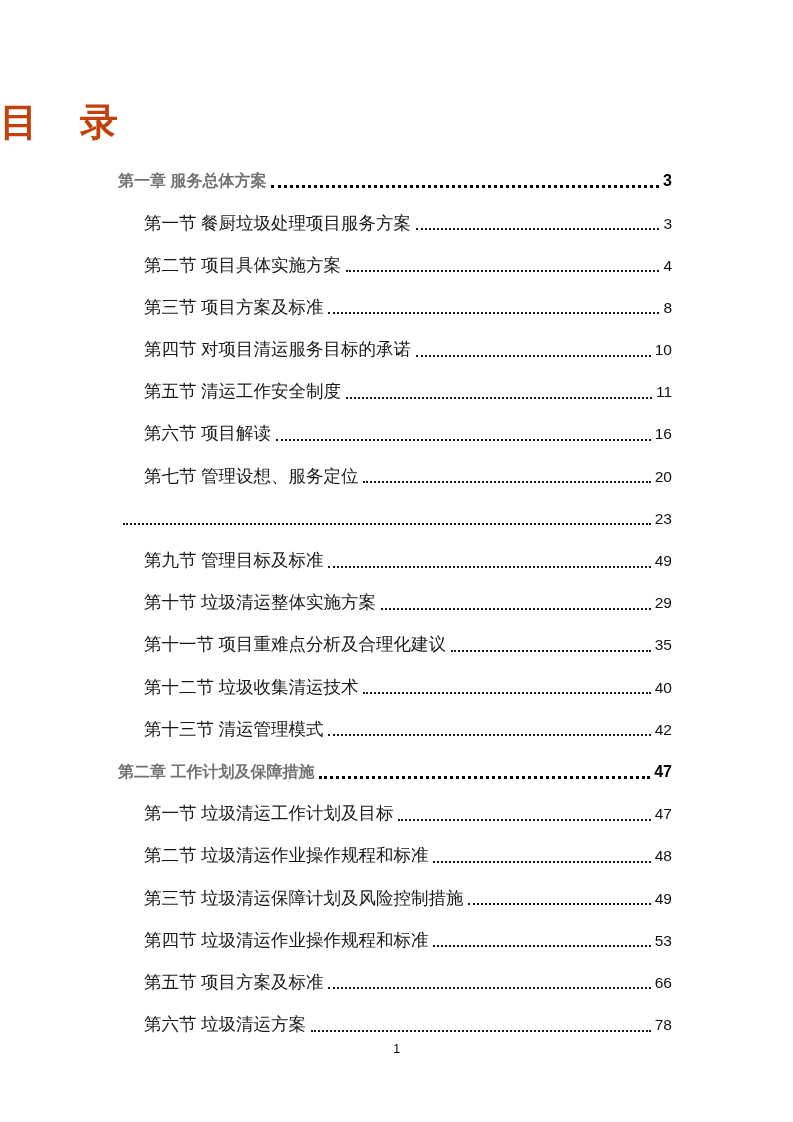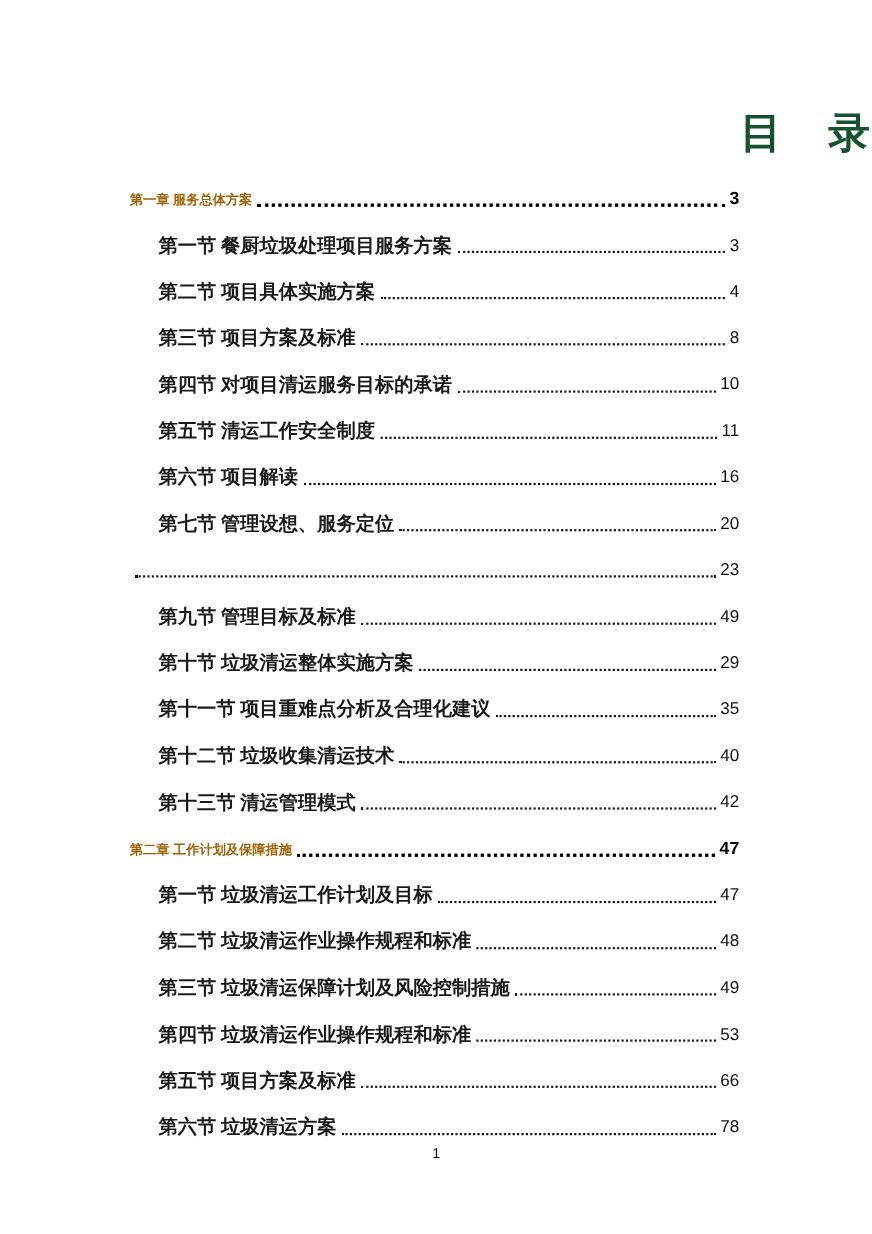--- a/index.html
+++ b/index.html
@@ -15,28 +15,27 @@
     overflow: hidden;
     font-family: "Liberation Serif", serif;
     color: #000000;
   }
   .doc-title {
     position: absolute;
     top: 100px;
     left: 0;
     right: 0;
     margin: 0;
-    text-align: right;
+    text-align: left;
     font-family: "Liberation Serif", "DejaVu Serif", serif;
     font-size: 38px;
     font-weight: 700;
     line-height: 1.2;
     letter-spacing: 2px;
-    color: #14532d;
-    padding-left: 36px;
+    color: #c2410c;
   }
   .toc {
     position: absolute;
     top: 160px;
     left: 118px;
     right: 121px;
   }
   .toc-row {
     display: flex;
     align-items: center;
@@ -44,29 +43,29 @@
     cursor: default;
   }
   .toc-row .label {
     white-space: nowrap;
     line-height: 1;
   }
   .toc-row.section .label {
     padding-left: 26px;
     font-family: "Liberation Serif", "DejaVu Serif", serif;
     font-size: 17.5px;
-    font-weight: 700;
+    font-weight: 400;
     color: #1a1a1a;
   }
   .toc-row.chapter .label {
     padding-left: 0;
     font-family: "Liberation Sans", "DejaVu Sans", sans-serif;
-    font-size: 12px;
+    font-size: 16px;
     font-weight: 700;
-    color: #a16207;
+    color: #737373;
   }
   .toc-row .dots {
     flex: 1;
     height: 0.72em;
     margin: 0 4px 0 5px;
     border-bottom: 2px dotted #1a1a1a;
   }
   .toc-row.chapter .dots {
     border-bottom: 3px dotted #000000;
   }

